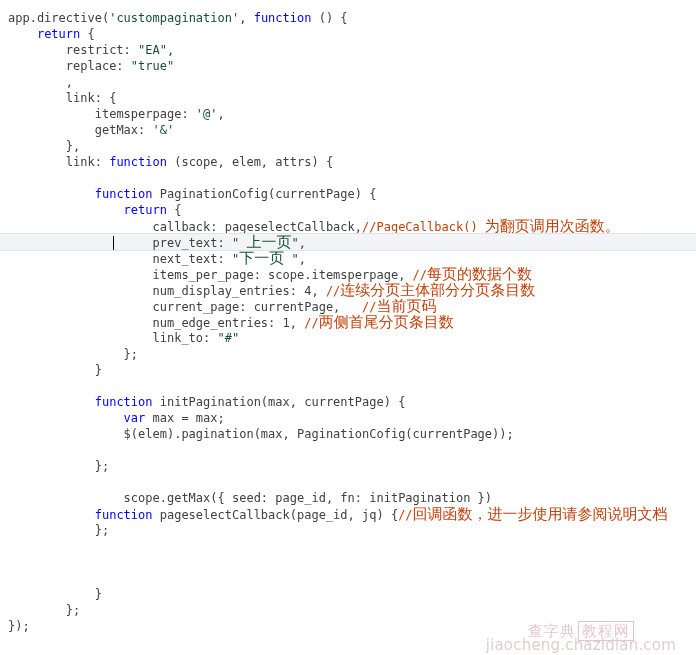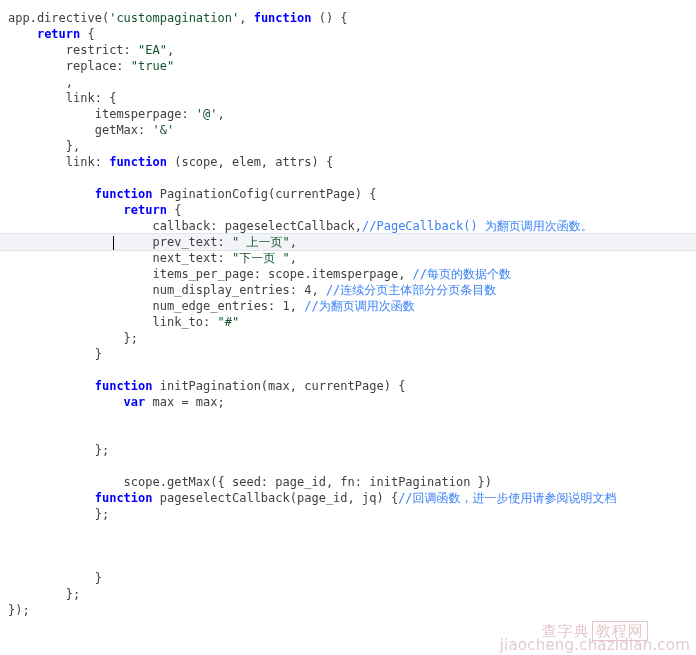--- a/index.html
+++ b/index.html
@@ -48,31 +48,31 @@
     padding-top: 0px;
   }
   .caret {
     position: absolute;
     left: 113px;
     top: 2px;
     width: 1px;
     height: 14px;
     background: #000000;
   }
-  .kw  { color: #0000ff; font-weight: bold; }
+  .kw  { color: #0000ff; }
   .str { color: #14532d; }
-  .cmt { color: #3b82f6; }
+  .cmt { color: #c2410c; }
   .pln { color: #404040; }
   .cjk {
     font-family: "DejaVu Sans", "Liberation Sans", sans-serif;
-    font-size: 12px;
+    font-size: 15px;
   }
   .watermark {
     position: absolute;
-    right: 6px;
+    right: 20px;
     bottom: 4px;
     text-align: center;
     opacity: 0.42;
     user-select: none;
     pointer-events: none;
   }
   .wm-main {
     font-family: "DejaVu Sans", "Liberation Sans", sans-serif;
     font-size: 15px;
     letter-spacing: 1px;
@@ -110,28 +110,29 @@
       <div class="line"><span class="code"><span>        </span><span class="pln">},</span></span></div>
       <div class="line"><span class="code"><span>        </span><span class="pln">link: </span><span class="kw">function</span><span class="pln"> (scope, elem, attrs) {</span></span></div>
       <div class="line"><span class="code"><span></span></span></div>
       <div class="line"><span class="code"><span>            </span><span class="kw">function</span><span class="pln"> PaginationCofig(currentPage) {</span></span></div>
       <div class="line"><span class="code"><span>                </span><span class="kw">return</span><span class="pln"> {</span></span></div>
       <div class="line"><span class="code"><span>                    </span><span class="pln">callback: pageselectCallback,</span><span class="cmt">//PageCallback() </span><span class="cmt cjk">为翻页调用次函数。</span></span></div>
       <div class="line current"><span class="caret"></span><span class="code"><span>                    </span><span class="pln">prev_text: </span><span class="str">" </span><span class="str cjk">上一页</span><span class="str">"</span><span class="pln">,</span></span></div>
       <div class="line"><span class="code"><span>                    </span><span class="pln">next_text: </span><span class="str">"</span><span class="str cjk">下一页</span><span class="str"> "</span><span class="pln">,</span></span></div>
       <div class="line"><span class="code"><span>                    </span><span class="pln">items_per_page: scope.itemsperpage, </span><span class="cmt">//</span><span class="cmt cjk">每页的数据个数</span></span></div>
       <div class="line"><span class="code"><span>                    </span><span class="pln">num_display_entries: 4, </span><span class="cmt">//</span><span class="cmt cjk">连续分页主体部分分页条目数</span></span></div>
-      <div class="line"><span class="code"><span>                    </span><span class="pln">num_edge_entries: 1, </span><span class="cmt">//</span><span class="cmt cjk">为翻页调用次函数</span></span></div>
+      <div class="line"><span class="code"><span>                    </span><span class="pln">current_page: currentPage,   </span><span class="cmt">//</span><span class="cmt cjk">当前页码</span></span></div>
+      <div class="line"><span class="code"><span>                    </span><span class="pln">num_edge_entries: 1, </span><span class="cmt">//</span><span class="cmt cjk">两侧首尾分页条目数</span></span></div>
       <div class="line"><span class="code"><span>                    </span><span class="pln">link_to: </span><span class="str">"#"</span></span></div>
       <div class="line"><span class="code"><span>                </span><span class="pln">};</span></span></div>
       <div class="line"><span class="code"><span>            </span><span class="pln">}</span></span></div>
       <div class="line"><span class="code"><span></span></span></div>
       <div class="line"><span class="code"><span>            </span><span class="kw">function</span><span class="pln"> initPagination(max, currentPage) {</span></span></div>
       <div class="line"><span class="code"><span>                </span><span class="kw">var</span><span class="pln"> max = max;</span></span></div>
-      <div class="line"><span class="code"><span>                </span></span></div>
+      <div class="line"><span class="code"><span>                </span><span class="pln">$(elem).pagination(max, PaginationCofig(currentPage));</span></span></div>
       <div class="line"><span class="code"><span></span></span></div>
       <div class="line"><span class="code"><span>            </span><span class="pln">};</span></span></div>
       <div class="line"><span class="code"><span></span></span></div>
       <div class="line"><span class="code"><span>                </span><span class="pln">scope.getMax({ seed: page_id, fn: initPagination })</span></span></div>
       <div class="line"><span class="code"><span>            </span><span class="kw">function</span><span class="pln"> pageselectCallback(page_id, jq) {</span><span class="cmt">//</span><span class="cmt cjk">回调函数，进一步使用请参阅说明文档</span></span></div>
       <div class="line"><span class="code"><span>            </span><span class="pln">};</span></span></div>
       <div class="line"><span class="code"><span></span></span></div>
       <div class="line"><span class="code"><span></span></span></div>
       <div class="line"><span class="code"><span></span></span></div>
       <div class="line"><span class="code"><span>            </span><span class="pln">}</span></span></div>

